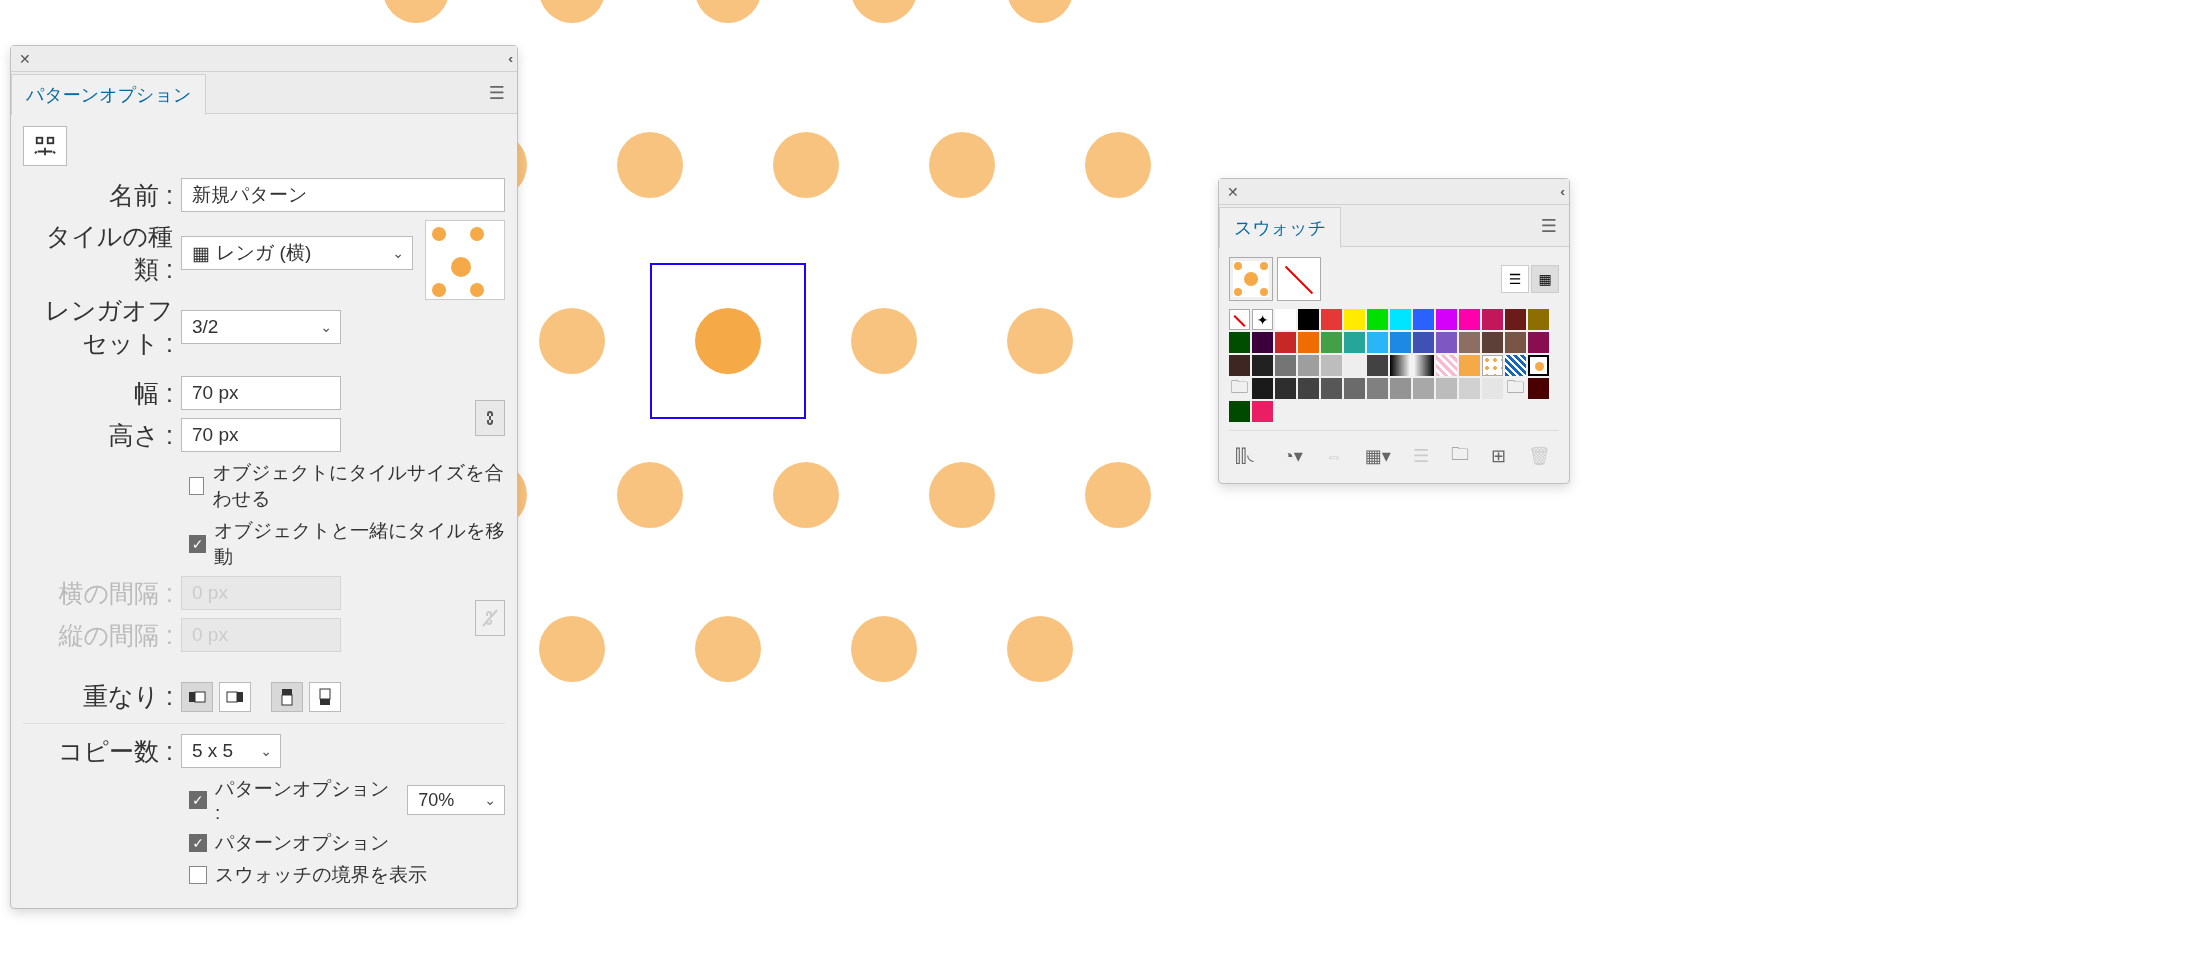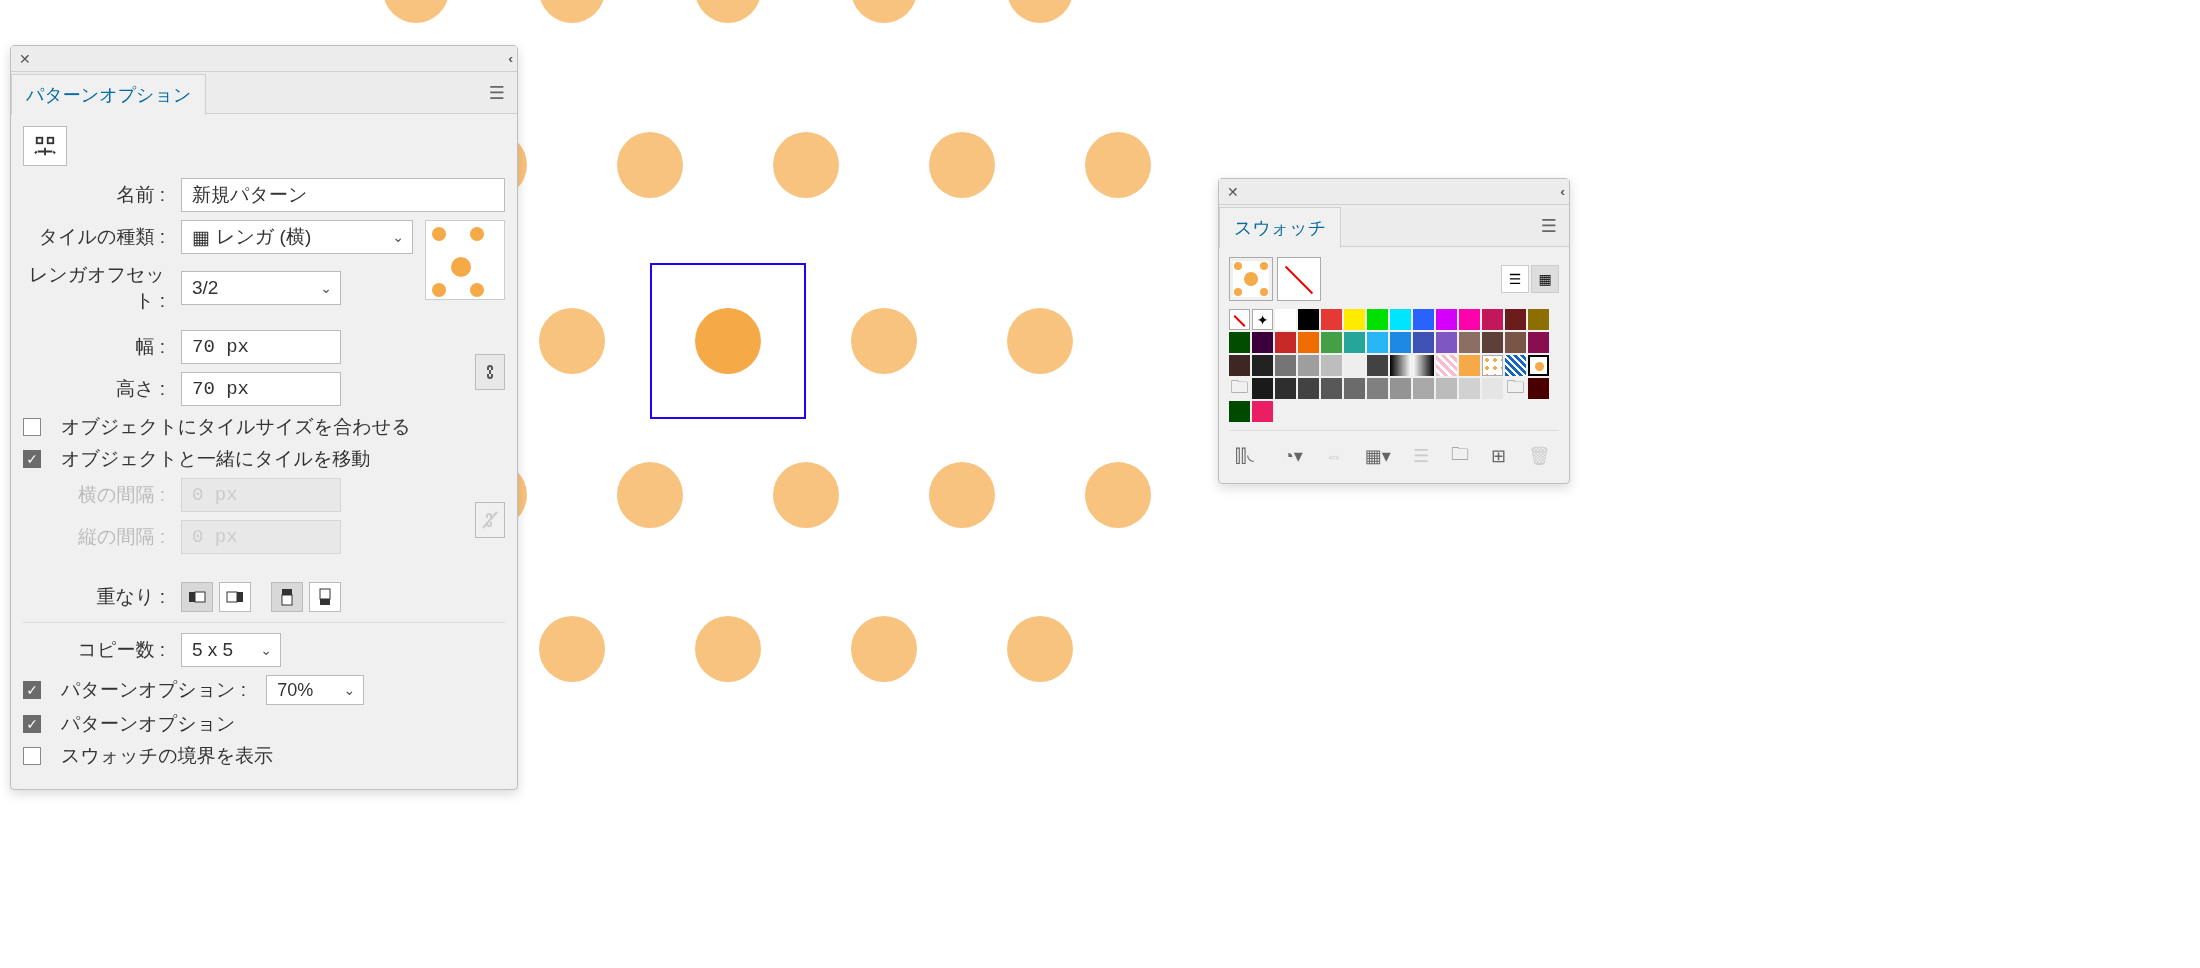--- a/index.html
+++ b/index.html
@@ -17,29 +17,29 @@
 .collapse-chev { font-size: 13px; color: #555; letter-spacing: -4px; cursor: pointer; }
 .panel-tabbar { display: flex; align-items: center; background: #ececec; border-bottom: 1px solid #d0d0d0; height: 42px; }
 .panel-tab { padding: 0 14px; height: 100%; display: flex; align-items: center; background: #f0f0f0; border: 1px solid #d0d0d0; border-bottom: none; font-size: 18px; color: #0369a1; margin-top: 4px; }
 .panel-menu { margin-left: auto; margin-right: 12px; color: #666; font-size: 18px; cursor: pointer; }
 
 
 .po { left: 10px; top: 45px; width: 508px; }
 .po-body { padding: 12px 12px 14px 12px; }
 .po-tilebtn { width: 44px; height: 40px; border: 1px solid #bbb; background: #fff; display: flex; align-items: center; justify-content: center; font-size: 18px; margin-bottom: 12px; cursor:pointer; }
 .po-row { display: flex; align-items: center; margin-bottom: 8px; }
-.po-label { width: 158px; text-align: right; padding-right: 16px; font-size: 19px; color: #333; }
+.po-label { width: 158px; text-align: right; padding-right: 8px; font-size: 25px; color: #333; }
 .po-label.disabled { color: #bbb; }
-.po-input { height: 34px; border: 1px solid #bbb; background: #fff; font-size: 19px; padding: 0 10px; color: #333; font-family: Liberation Mono, monospace; }
+.po-input { height: 34px; border: 1px solid #bbb; background: #fff; font-size: 19px; padding: 0 10px; color: #333; }
 .po-input.disabled { background: #e8e8e8; color: #ccc; border-color:#d5d5d5; }
 .po-select { height: 34px; border: 1px solid #bbb; background: #fff; font-size: 19px; padding: 0 28px 0 10px; color: #333; position: relative; display: flex; align-items: center; gap:6px; }
 .po-select-chev { position: absolute; right: 8px; top: 50%; transform: translateY(-50%); color: #555; font-size: 14px; }
 .preview { width: 80px; height: 80px; border: 1px solid #ccc; background: #fff; position: relative; margin-left: 12px; }
 .preview .pdot { position: absolute; background:#f5a947; border-radius:50%; }
-.chk-row { display: flex; align-items: center; margin-bottom: 6px; font-size: 19px; color: #333; gap: 20px; }
+.chk-row { display: flex; align-items: center; margin-left: 166px; margin-bottom: 6px; font-size: 19px; color: #333; gap: 8px; }
 .checkbox { width: 18px; height: 18px; border: 1px solid #888; background: #fff; display: flex; align-items: center; justify-content: center; font-size: 14px; color: #fff; }
 .checkbox.checked { background: #6b6b6b; border-color:#6b6b6b; }
 .link-btn { width: 30px; height: 36px; border: 1px solid #bbb; background: #e8e8e8; display: flex; align-items: center; justify-content: center; font-size: 16px; color: #333; cursor:pointer; }
 .link-btn.disabled { color:#ccc; background:#f0f0f0; }
 .overlap-btns { display: flex; gap: 6px; }
 .ov-btn { width: 32px; height: 30px; border: 1px solid #bbb; background: #fff; display: flex; align-items: center; justify-content: center; cursor:pointer; }
 .ov-btn.active { background: #d8d8d8; }
 .hr { height:1px; background:#ddd; margin: 10px 0; }
 
 

